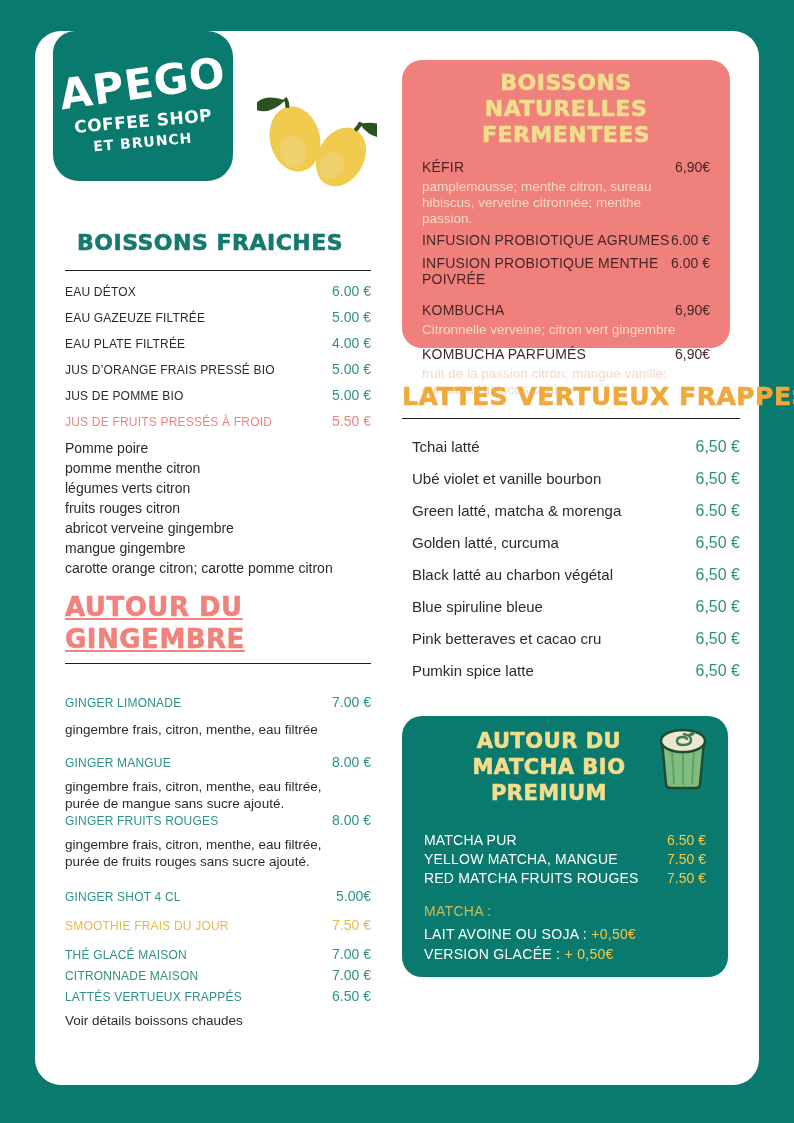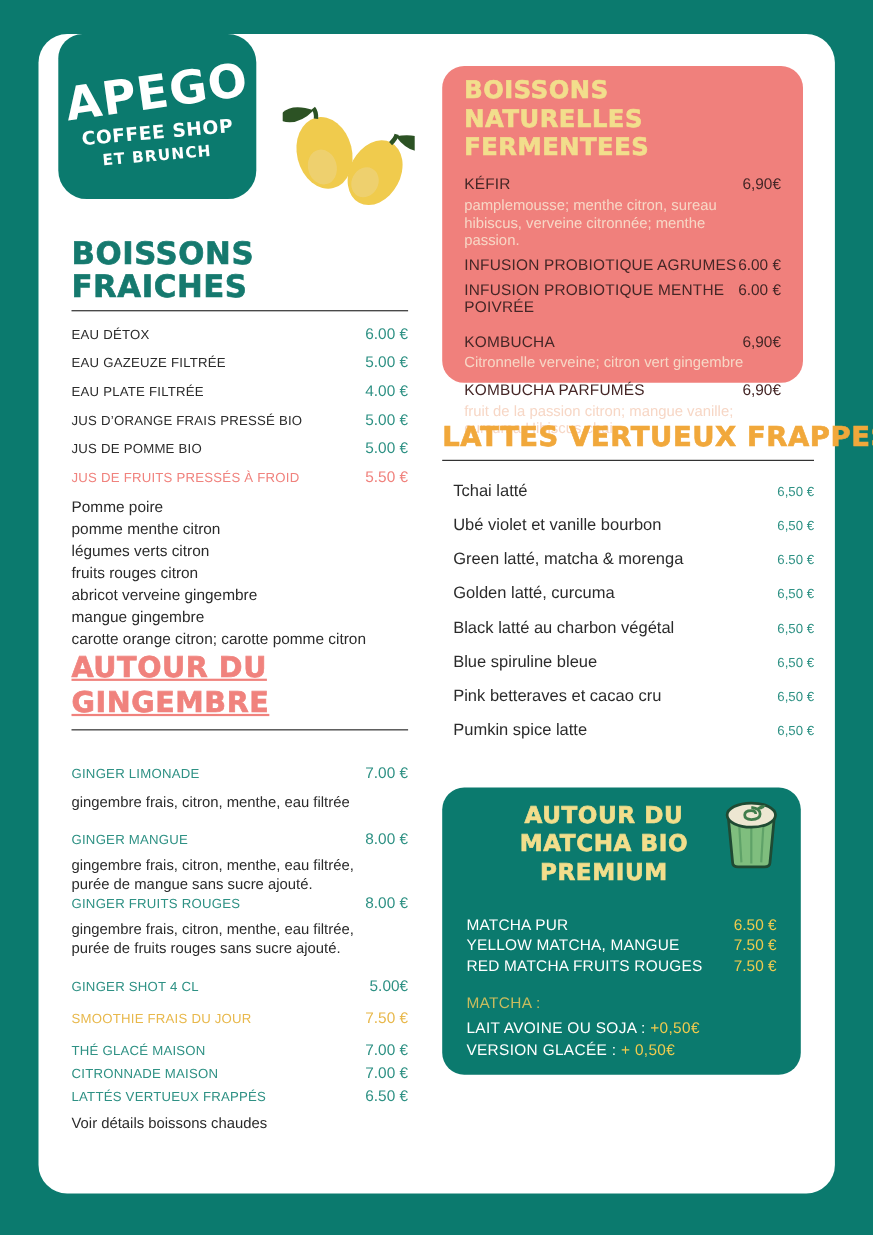--- a/index.html
+++ b/index.html
@@ -36,46 +36,46 @@
   .mrow{display:flex;justify-content:space-between;align-items:baseline;}
   .iname{font-size:12px;color:#2b2b2b;letter-spacing:.2px;}
   .iprice{font-size:14px;color:#2E9184;white-space:nowrap;}
   .teal-name{color:#2E9184;}
   .coral-name,.coral-price{color:#F0827D !important;}
   .yellow-name,.yellow-price{color:#E8B84B !important;}
   .desc{font-size:13.5px;color:#2b2b2b;line-height:17px;}
   
   .col-left{position:absolute;left:30px;top:0;width:306px;}
   .sec-fraiches{position:absolute;left:0;top:185px;width:306px;}
-  .sec-fraiches h2{margin:0;font-size:28px;line-height:30px;color:#15796E;}
+  .sec-fraiches h2{margin:12px;font-size:22px;line-height:30px;color:#15796E;}
   .sec-fraiches .rule{margin-top:6px;}
   .sec-fraiches .mrow{margin-top:10px;}
   .sec-fraiches .mrow.first{margin-top:12px;}
   .varieties{margin-top:9px;}
   .varieties div{font-size:14px;color:#2b2b2b;line-height:20px;}
   .sec-ginger{position:absolute;left:0;top:560px;width:306px;}
   .sec-ginger h2{margin:0;font-size:26px;line-height:32px;color:#F0827D;text-decoration:underline;}
   .sec-ginger .rule{margin-top:8px;}
   
   .box-ferm{
     position:absolute;left:367px;top:29px;width:328px;height:288px;
     background:#F0807C;border-radius:20px;box-sizing:border-box;
     padding:10px 20px 0 20px;
   }
-  .box-ferm .btitle{color:#F2DE8C;font-size:22px;line-height:26px;text-align:left;}
+  .box-ferm .btitle{color:#F2DE8C;font-size:22px;line-height:26px;text-align:center;}
   .box-ferm .iname{color:#452626;font-size:14px;}
   .box-ferm .iprice{color:#452626;font-size:14px;}
   .box-ferm .desc{color:#F7D7C6;font-size:13.5px;line-height:16px;}
   .sec-lattes{position:absolute;left:367px;top:350px;width:338px;}
   .sec-lattes h2{margin:0;font-size:25px;line-height:32px;color:#F1A83B;white-space:nowrap;}
   .sec-lattes .rule{margin-top:5px;}
   .sec-lattes .mrow{margin-top:14px;padding-left:10px;}
   .sec-lattes .mrow.first{margin-top:19px;}
   .sec-lattes .iname{font-size:15px;letter-spacing:0;text-align:center;}
-  .sec-lattes .iprice{font-size:12px;}
+  .sec-lattes .iprice{font-size:16px;}
   .box-matcha{
     position:absolute;left:367px;top:685px;width:326px;height:261px;
     background:#0B7A6E;border-radius:20px;box-sizing:border-box;
     padding:12px 22px 0 22px;color:#fff;
   }
   .box-matcha .btitle{color:#F2DE8C;font-size:21px;line-height:26px;text-align:center;width:250px;}
   .box-matcha .mrow{margin-top:3px;}
   .box-matcha .mrow.firstm{margin-top:26px;}
   .box-matcha .iname{color:#ffffff;font-size:14px;}
   .box-matcha .iprice{color:#EFCB4F;font-size:14px;}

